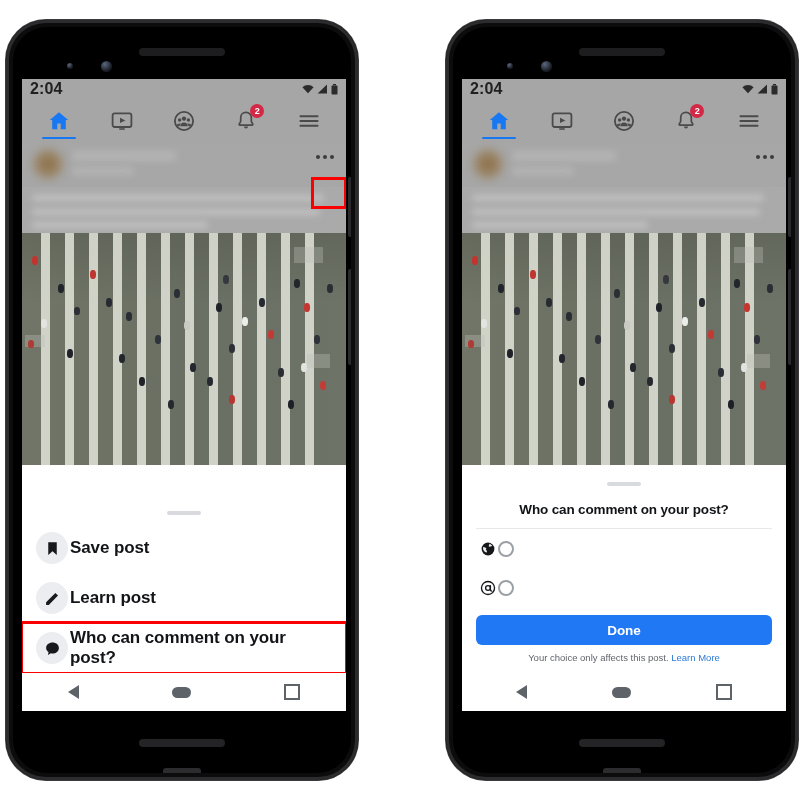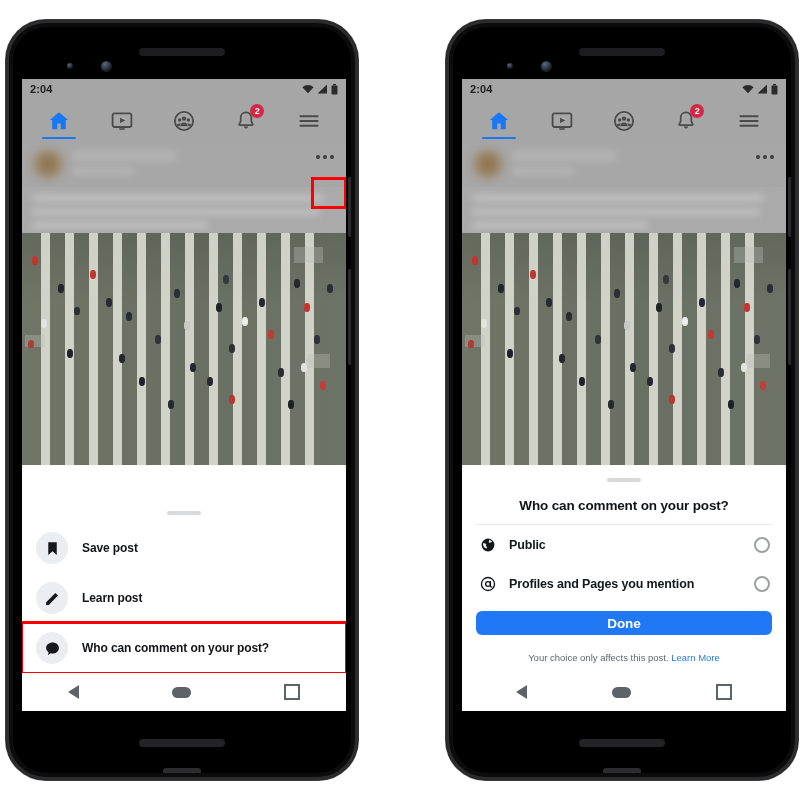--- a/index.html
+++ b/index.html
@@ -87,21 +87,21 @@
 
   
   .statusbar {
     height: 20px;
     background: #a6a6a6;
     display: flex; align-items: center;
     justify-content: space-between;
     padding: 0 8px;
     box-sizing: border-box;
   }
-  .clock { font-size: 11px; font-weight: 600; color: #202020; letter-spacing: .1px; }
+  .clock { font-size: 16px; font-weight: 600; color: #202020; letter-spacing: .1px; }
   .status-icons { display: flex; align-items: center; gap: 3px; }
 
   
   .fbnav {
     height: 44px;
     background: #a6a6a6;
     display: flex; align-items: center;
     justify-content: space-around;
     padding: 0 6px;
     position: relative;
@@ -197,22 +197,22 @@
     box-sizing: border-box;
     position: relative;
   }
   .m-icon {
     width: 32px; height: 32px; border-radius: 50%;
     background: #ebedf0;
     display: flex; align-items: center; justify-content: center;
     flex: 0 0 auto;
   }
   .m-label {
-    margin-left: 14px;
-    font-size: 12px; font-weight: 700; color: #121417;
+    margin-left: 2px;
+    font-size: 17px; font-weight: 700; color: #121417;
     letter-spacing: -.1px;
   }
   .highlight-row { outline: 3px solid #fb0000; outline-offset: -1.5px; }
 
   
   .dots-highlight {
     position: absolute;
     left: 289px; top: 98px;
     width: 36px; height: 32px;
     border: 3.5px solid #fb0000;
@@ -275,30 +275,30 @@
   }
   .radio.on { border-color: #1877f2; position: relative; }
   .radio.on::after {
     content:""; position:absolute; left:50%; top:50%;
     transform: translate(-50%,-50%);
     width: 8px; height: 8px; border-radius:50%;
     background: #1877f2;
   }
   .done-btn {
     margin: 8px 2px 0;
-    height: 24px; border-radius: 6px;
+    height: 30px; border-radius: 6px;
     background: #2078f4;
     color: #fff; font-size: 13.5px; font-weight: 700;
     display: flex; align-items: center; justify-content: center;
     letter-spacing: -.1px;
   }
   .dlg-foot {
     text-align: center;
     font-size: 9.5px; color: #61656b;
-    padding: 17px 0 10px;
+    padding: 7px 0 10px;
   }
   .dlg-foot .lnk { color: #2a7bd4; }
 </style>
 </head>
 <body>
 
 <div id="canvas">
 
   <div class="phone left">
     <div class="frame-inner">
@@ -609,34 +609,32 @@
           <div class="dlg-divider"></div>
 
           <div class="opt-row">
             <span class="opt-icon">
               <svg width="16" height="16" viewBox="0 0 24 24">
                 <circle cx="12" cy="12" r="9.6" fill="#141618"></circle>
                 <path d="M5 8.6c1.4.6 2.2 1.6 3.6 1.4 1.3-.2 1 1.2.4 2-.5.8.3 1.7 1 2.4.8.7.2 2 .2 3-2.6-.6-4.7-2.6-5.6-5.2a9 9 0 0 1 .4-3.6Z" fill="#e9eaec"></path>
                 <path d="M13.8 4c2 .5 3.7 1.8 4.7 3.6-.9.3-2 .1-2.6.8-.6.7-1.7.4-2.4-.1-.7-.5-.3-1.5.1-2.2.3-.6.3-1.4.2-2.1Z" fill="#e9eaec"></path>
               </svg>
             </span>
-            <span class="opt-label">Public</span>
             <span class="radio"></span>
           </div>
 
 
           <div class="opt-row">
             <span class="opt-icon">
               <svg width="16" height="16" viewBox="0 0 24 24">
                 <circle cx="12" cy="12" r="9.8" fill="none" stroke="#141618" stroke-width="2"></circle>
                 <circle cx="12" cy="12" r="3.6" fill="none" stroke="#141618" stroke-width="2"></circle>
                 <path d="M15.6 8.6v5.6c0 1.7 1 2.4 2.2 2.4" fill="none" stroke="#141618" stroke-width="2" stroke-linecap="round"></path>
               </svg>
             </span>
-            <span class="opt-label">Profiles and Pages you mention</span>
             <span class="radio"></span>
           </div>
 
           <div class="done-btn">Done</div>
 
           <div class="dlg-foot">
             <span>Your choice only affects this post.</span>
             <span class="lnk">Learn More</span>
           </div>
 

